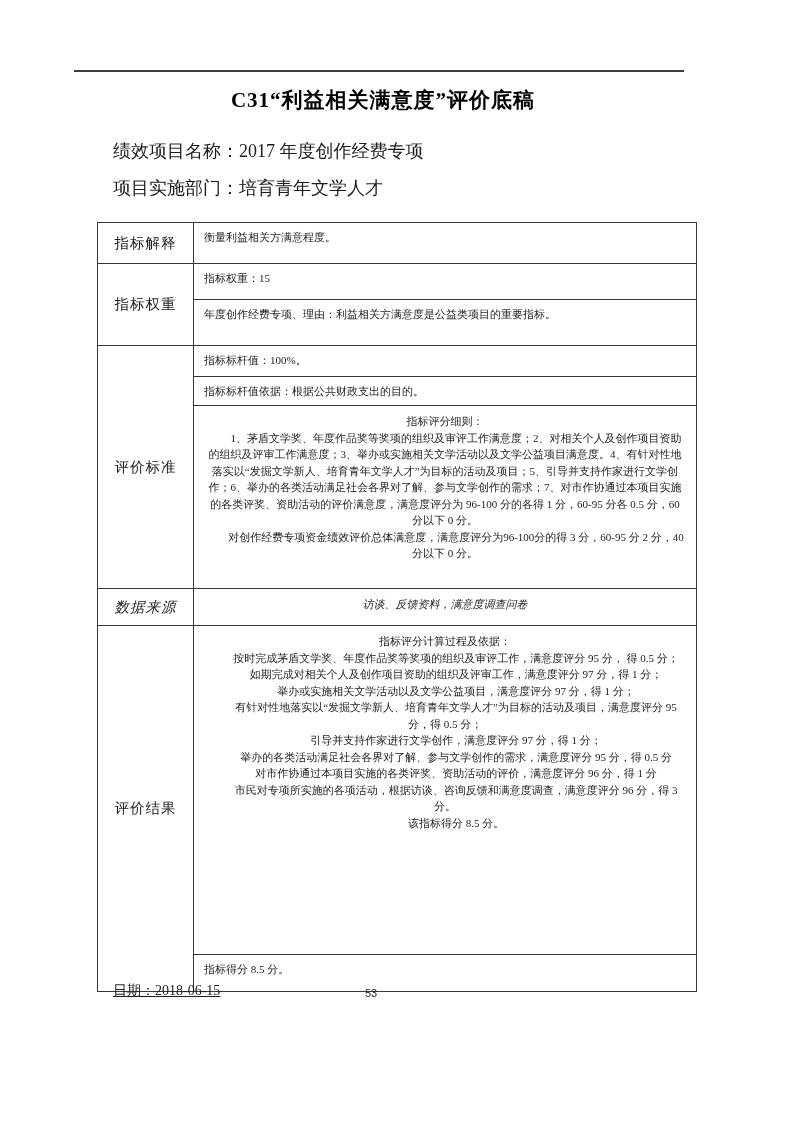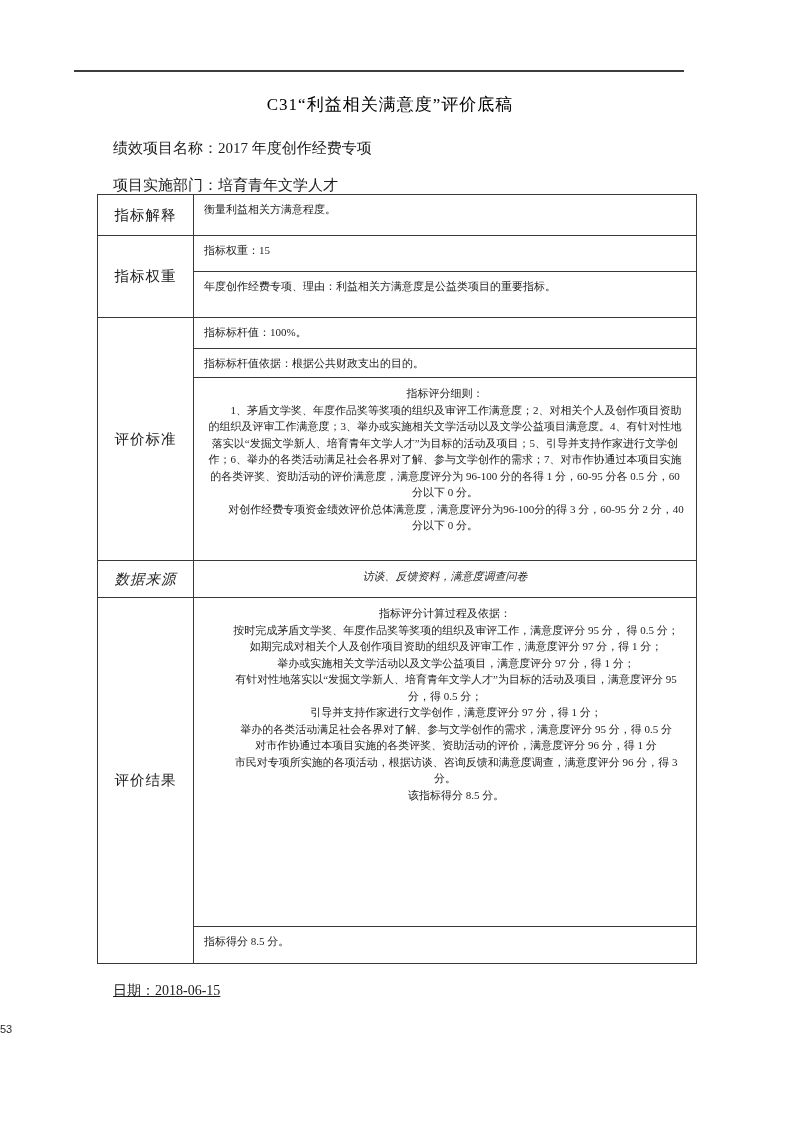--- a/index.html
+++ b/index.html
@@ -16,39 +16,39 @@
     position: absolute;
     left: 74px; top: 70px;
     width: 610px; height: 2px;
     background: #3d3d3d;
   }
   .doc-title {
     position: absolute;
     left: 74px; top: 82px;
     width: 610px;
     text-align: center;
-    font-size: 17px;
-    font-weight: normal;
+    font-size: 21px;
+    font-weight: bold;
     color: #000000;
     letter-spacing: 1px;
-    margin: 11px;
+    margin: 4px;
   }
   .meta-line {
     position: absolute;
     left: 113px;
-    font-size: 15px;
+    font-size: 18px;
     margin: 0;
     color: #1c1c1c;
   }
   .meta-1 { top: 139px; }
   .meta-2 { top: 176px; }
 
   table.eval {
     position: absolute;
-    left: 97px; top: 194px;
+    left: 97px; top: 222px;
     width: 599px;
     border-collapse: collapse;
     table-layout: fixed;
   }
   table.eval col.c-label { width: 96px; }
   table.eval col.c-content { width: 503px; }
   table.eval th, table.eval td {
     border: 1.5px solid #383838;
     overflow: hidden;
   }
@@ -83,22 +83,23 @@
 
   .date-line {
     position: absolute;
     left: 113px; top: 982px;
     font-size: 14px;
     margin: 0;
     text-decoration: underline;
   }
   .page-number {
     position: absolute;
-    left: 0; top: 1023px;
+    left: 0; top: 987px;
     width: 742px;
+    text-align: center;
     font-size: 11px;
     font-family: "Liberation Sans", "DejaVu Sans", sans-serif;
     color: #2a2a2a;
   }
 </style>
 </head>
 <body>
 
 <div class="page">
 

